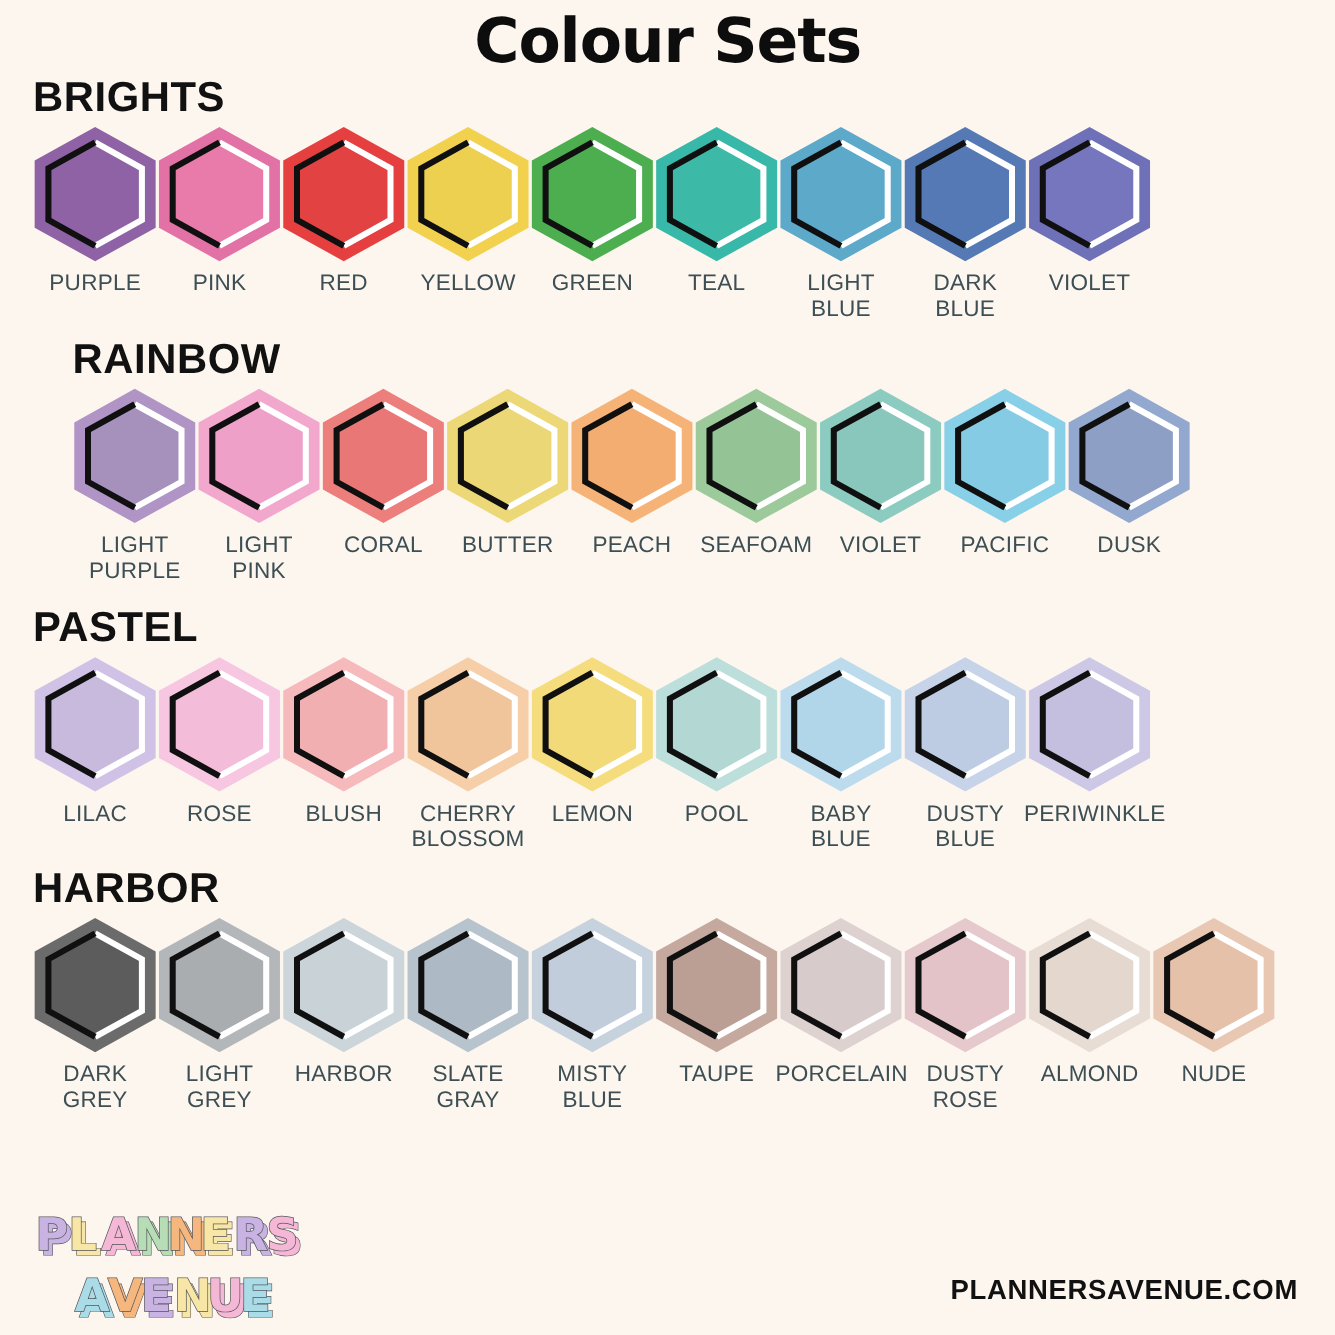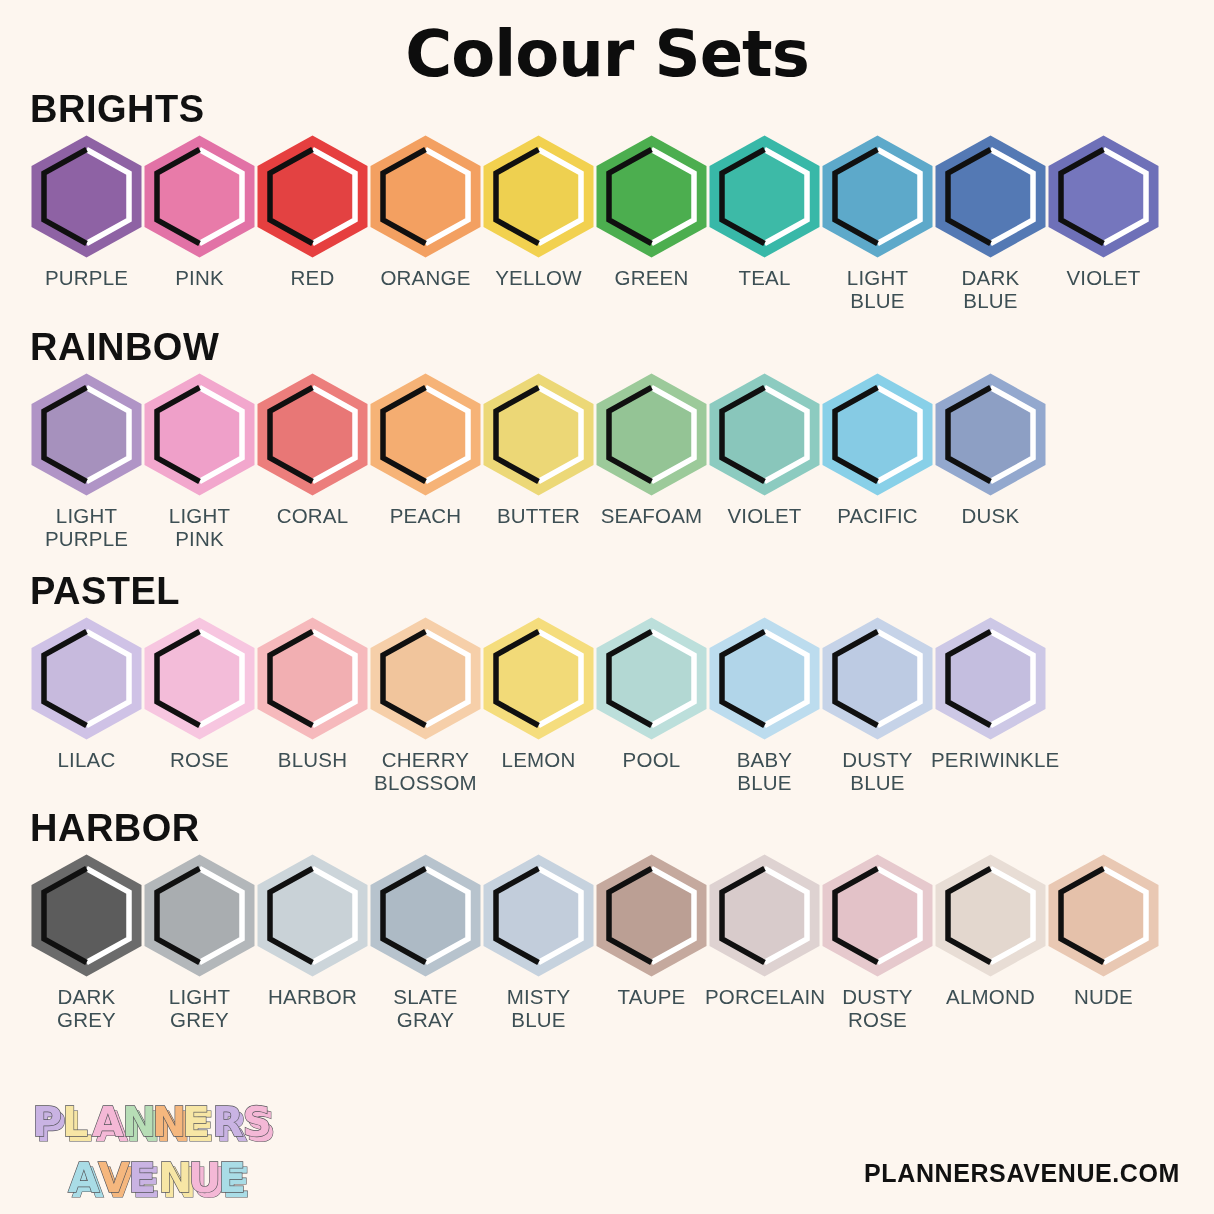--- a/index.html
+++ b/index.html
@@ -8,25 +8,25 @@
     background:#fdf6ef;
     font-family:"Liberation Sans","DejaVu Sans",sans-serif;
     overflow:hidden;position:relative;
   }
   #page{width:1214px;height:1214px;position:relative;}
 
   .page-title{
     text-align:center;
     font-family:"DejaVu Sans","Liberation Sans",sans-serif;
     font-weight:bold;
-    font-size:64px;
+    font-size:56px;
     letter-spacing:-1px;
     color:#0d0d0d;
     line-height:1;
-    padding-top:22px;
+    padding-top:10px;
     margin:0 0 2px 0;
   }
 
   .section{margin:0 16px 0 0;position:relative;}
   .section-title{
     font-family:"Liberation Sans","DejaVu Sans",sans-serif;
     font-weight:bold;
     font-size:38px;
     letter-spacing:0.5px;
     color:#111111;
@@ -58,21 +58,21 @@
     font-size:20.5px;
     line-height:1.13;
     letter-spacing:0.2px;
     color:#3d4f54;
     white-space:pre-line;
     width:119px;
   }
 
   
   #sec-brights{margin-top:4px;}
-  #sec-rainbow{margin-top:16px;}
+  #sec-rainbow{margin-top:16px;padding-left:36px;}
   #sec-pastel{margin-top:22px;}
   #sec-neutral{margin-top:14px;}
 
   
   .footer{
     position:absolute;
     left:0;bottom:0;
     width:1214px;height:135px;
   }
   .logo{
@@ -130,31 +130,20 @@
               <polygon points="56.50,15.50 99.00,39.00 99.00,86.00 56.50,109.50 14.00,86.00 14.00,39.00" fill="#e34242"></polygon>
               <path d="M 56.5,15.5 L 99,39 L 99,86 L 56.5,109.5" fill="none" stroke="#ffffff" stroke-width="5.5" stroke-linecap="butt" stroke-linejoin="miter"></path>
               <path d="M 56.5,15.5 L 14,39 L 14,86 L 56.5,109.5" fill="none" stroke="#101010" stroke-width="5.5" stroke-linecap="butt" stroke-linejoin="miter"></path>
             </svg>
           </div>
           <div class="swatch-label">RED</div>
         </div>
         <div class="swatch">
           <div class="hexwrap">
             <svg viewBox="0 0 113 125" width="113" height="125">
-              <polygon points="56.50,1.50 111.50,32.00 111.50,93.00 56.50,123.50 1.50,93.00 1.50,32.00" fill="#f3a061"></polygon>
-              <polygon points="56.50,15.50 99.00,39.00 99.00,86.00 56.50,109.50 14.00,86.00 14.00,39.00" fill="#f3a061"></polygon>
-              <path d="M 56.5,15.5 L 99,39 L 99,86 L 56.5,109.5" fill="none" stroke="#ffffff" stroke-width="5.5" stroke-linecap="butt" stroke-linejoin="miter"></path>
-              <path d="M 56.5,15.5 L 14,39 L 14,86 L 56.5,109.5" fill="none" stroke="#101010" stroke-width="5.5" stroke-linecap="butt" stroke-linejoin="miter"></path>
-            </svg>
-          </div>
-          <div class="swatch-label">ORANGE</div>
-        </div>
-        <div class="swatch">
-          <div class="hexwrap">
-            <svg viewBox="0 0 113 125" width="113" height="125">
               <polygon points="56.50,1.50 111.50,32.00 111.50,93.00 56.50,123.50 1.50,93.00 1.50,32.00" fill="#f2d14f"></polygon>
               <polygon points="56.50,15.50 99.00,39.00 99.00,86.00 56.50,109.50 14.00,86.00 14.00,39.00" fill="#eed050"></polygon>
               <path d="M 56.5,15.5 L 99,39 L 99,86 L 56.5,109.5" fill="none" stroke="#ffffff" stroke-width="5.5" stroke-linecap="butt" stroke-linejoin="miter"></path>
               <path d="M 56.5,15.5 L 14,39 L 14,86 L 56.5,109.5" fill="none" stroke="#101010" stroke-width="5.5" stroke-linecap="butt" stroke-linejoin="miter"></path>
             </svg>
           </div>
           <div class="swatch-label">YELLOW</div>
         </div>
         <div class="swatch">
           <div class="hexwrap">
@@ -250,38 +239,38 @@
               <polygon points="56.50,15.50 99.00,39.00 99.00,86.00 56.50,109.50 14.00,86.00 14.00,39.00" fill="#e87776"></polygon>
               <path d="M 56.5,15.5 L 99,39 L 99,86 L 56.5,109.5" fill="none" stroke="#ffffff" stroke-width="5.5" stroke-linecap="butt" stroke-linejoin="miter"></path>
               <path d="M 56.5,15.5 L 14,39 L 14,86 L 56.5,109.5" fill="none" stroke="#101010" stroke-width="5.5" stroke-linecap="butt" stroke-linejoin="miter"></path>
             </svg>
           </div>
           <div class="swatch-label">CORAL</div>
         </div>
         <div class="swatch">
           <div class="hexwrap">
             <svg viewBox="0 0 113 125" width="113" height="125">
+              <polygon points="56.50,1.50 111.50,32.00 111.50,93.00 56.50,123.50 1.50,93.00 1.50,32.00" fill="#ecd877"></polygon>
+              <polygon points="56.50,15.50 99.00,39.00 99.00,86.00 56.50,109.50 14.00,86.00 14.00,39.00" fill="#ecd776"></polygon>
+              <path d="M 56.5,15.5 L 99,39 L 99,86 L 56.5,109.5" fill="none" stroke="#ffffff" stroke-width="5.5" stroke-linecap="butt" stroke-linejoin="miter"></path>
+              <path d="M 56.5,15.5 L 14,39 L 14,86 L 56.5,109.5" fill="none" stroke="#101010" stroke-width="5.5" stroke-linecap="butt" stroke-linejoin="miter"></path>
+            </svg>
+          </div>
+          <div class="swatch-label">BUTTER</div>
+        </div>
+        <div class="swatch">
+          <div class="hexwrap">
+            <svg viewBox="0 0 113 125" width="113" height="125">
               <polygon points="56.50,1.50 111.50,32.00 111.50,93.00 56.50,123.50 1.50,93.00 1.50,32.00" fill="#f6b377"></polygon>
               <polygon points="56.50,15.50 99.00,39.00 99.00,86.00 56.50,109.50 14.00,86.00 14.00,39.00" fill="#f4ad71"></polygon>
               <path d="M 56.5,15.5 L 99,39 L 99,86 L 56.5,109.5" fill="none" stroke="#ffffff" stroke-width="5.5" stroke-linecap="butt" stroke-linejoin="miter"></path>
               <path d="M 56.5,15.5 L 14,39 L 14,86 L 56.5,109.5" fill="none" stroke="#101010" stroke-width="5.5" stroke-linecap="butt" stroke-linejoin="miter"></path>
             </svg>
           </div>
           <div class="swatch-label">PEACH</div>
-        </div>
-        <div class="swatch">
-          <div class="hexwrap">
-            <svg viewBox="0 0 113 125" width="113" height="125">
-              <polygon points="56.50,1.50 111.50,32.00 111.50,93.00 56.50,123.50 1.50,93.00 1.50,32.00" fill="#ecd877"></polygon>
-              <polygon points="56.50,15.50 99.00,39.00 99.00,86.00 56.50,109.50 14.00,86.00 14.00,39.00" fill="#ecd776"></polygon>
-              <path d="M 56.5,15.5 L 99,39 L 99,86 L 56.5,109.5" fill="none" stroke="#ffffff" stroke-width="5.5" stroke-linecap="butt" stroke-linejoin="miter"></path>
-              <path d="M 56.5,15.5 L 14,39 L 14,86 L 56.5,109.5" fill="none" stroke="#101010" stroke-width="5.5" stroke-linecap="butt" stroke-linejoin="miter"></path>
-            </svg>
-          </div>
-          <div class="swatch-label">BUTTER</div>
         </div>
         <div class="swatch">
           <div class="hexwrap">
             <svg viewBox="0 0 113 125" width="113" height="125">
               <polygon points="56.50,1.50 111.50,32.00 111.50,93.00 56.50,123.50 1.50,93.00 1.50,32.00" fill="#9cca9a"></polygon>
               <polygon points="56.50,15.50 99.00,39.00 99.00,86.00 56.50,109.50 14.00,86.00 14.00,39.00" fill="#94c495"></polygon>
               <path d="M 56.5,15.5 L 99,39 L 99,86 L 56.5,109.5" fill="none" stroke="#ffffff" stroke-width="5.5" stroke-linecap="butt" stroke-linejoin="miter"></path>
               <path d="M 56.5,15.5 L 14,39 L 14,86 L 56.5,109.5" fill="none" stroke="#101010" stroke-width="5.5" stroke-linecap="butt" stroke-linejoin="miter"></path>
             </svg>
           </div>

